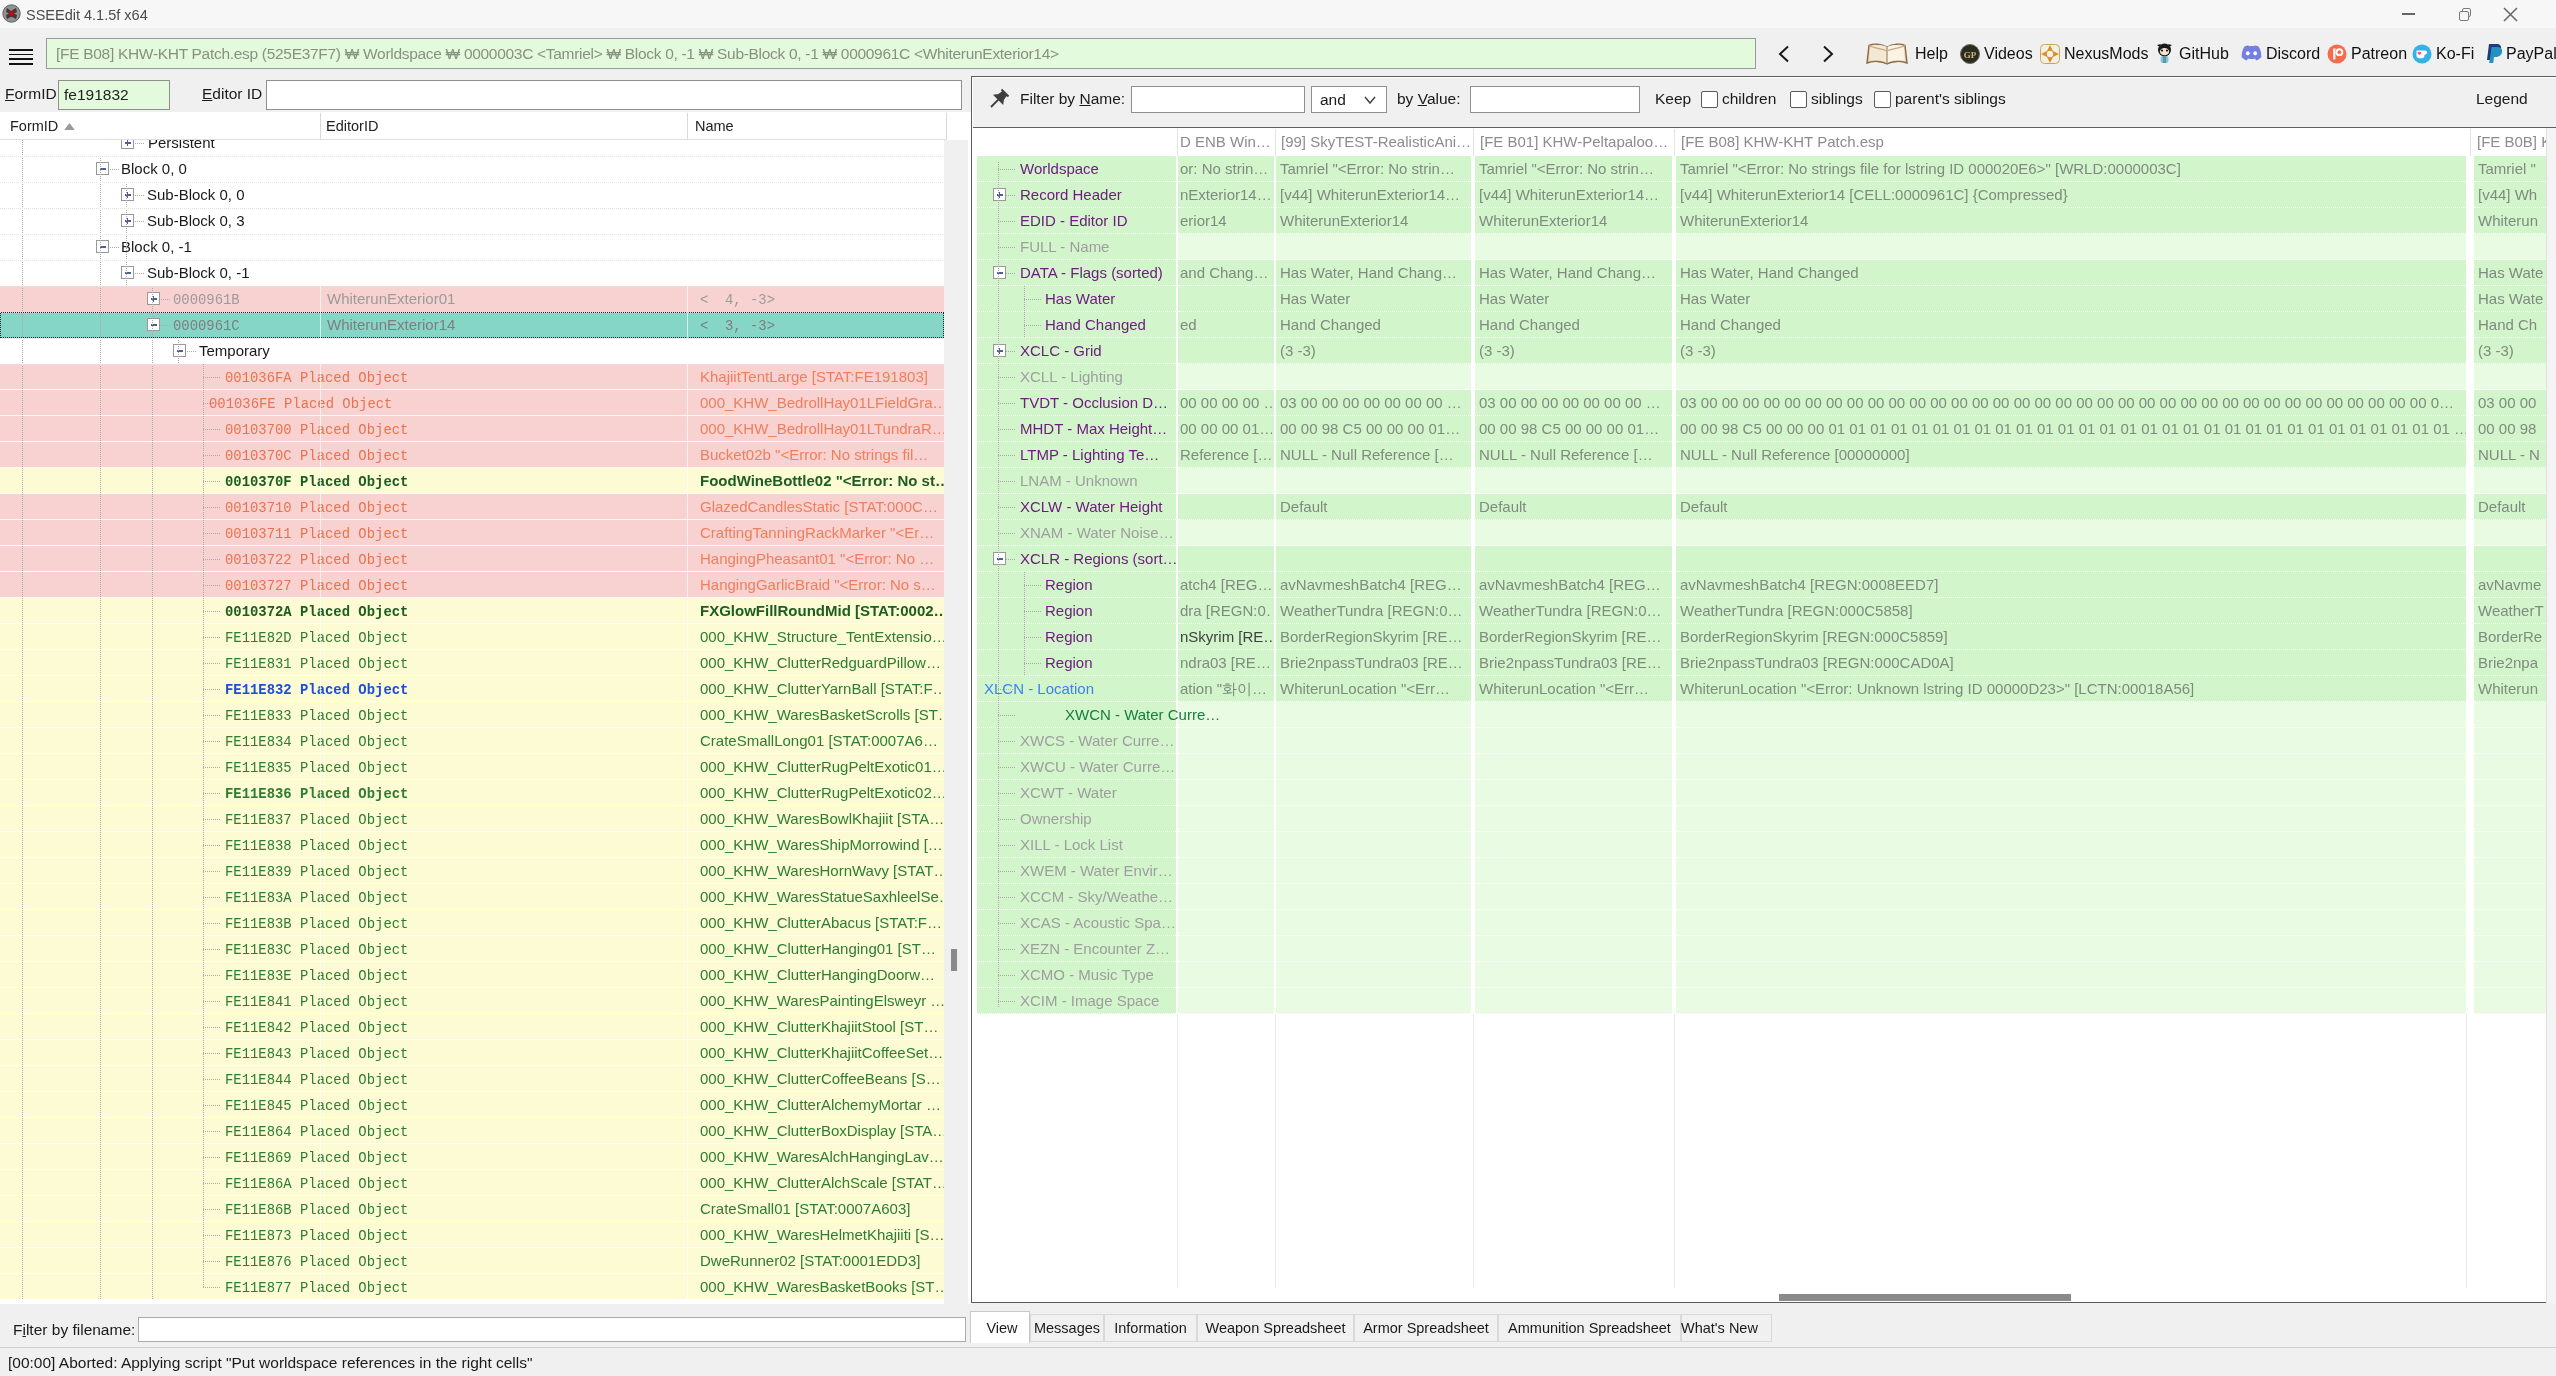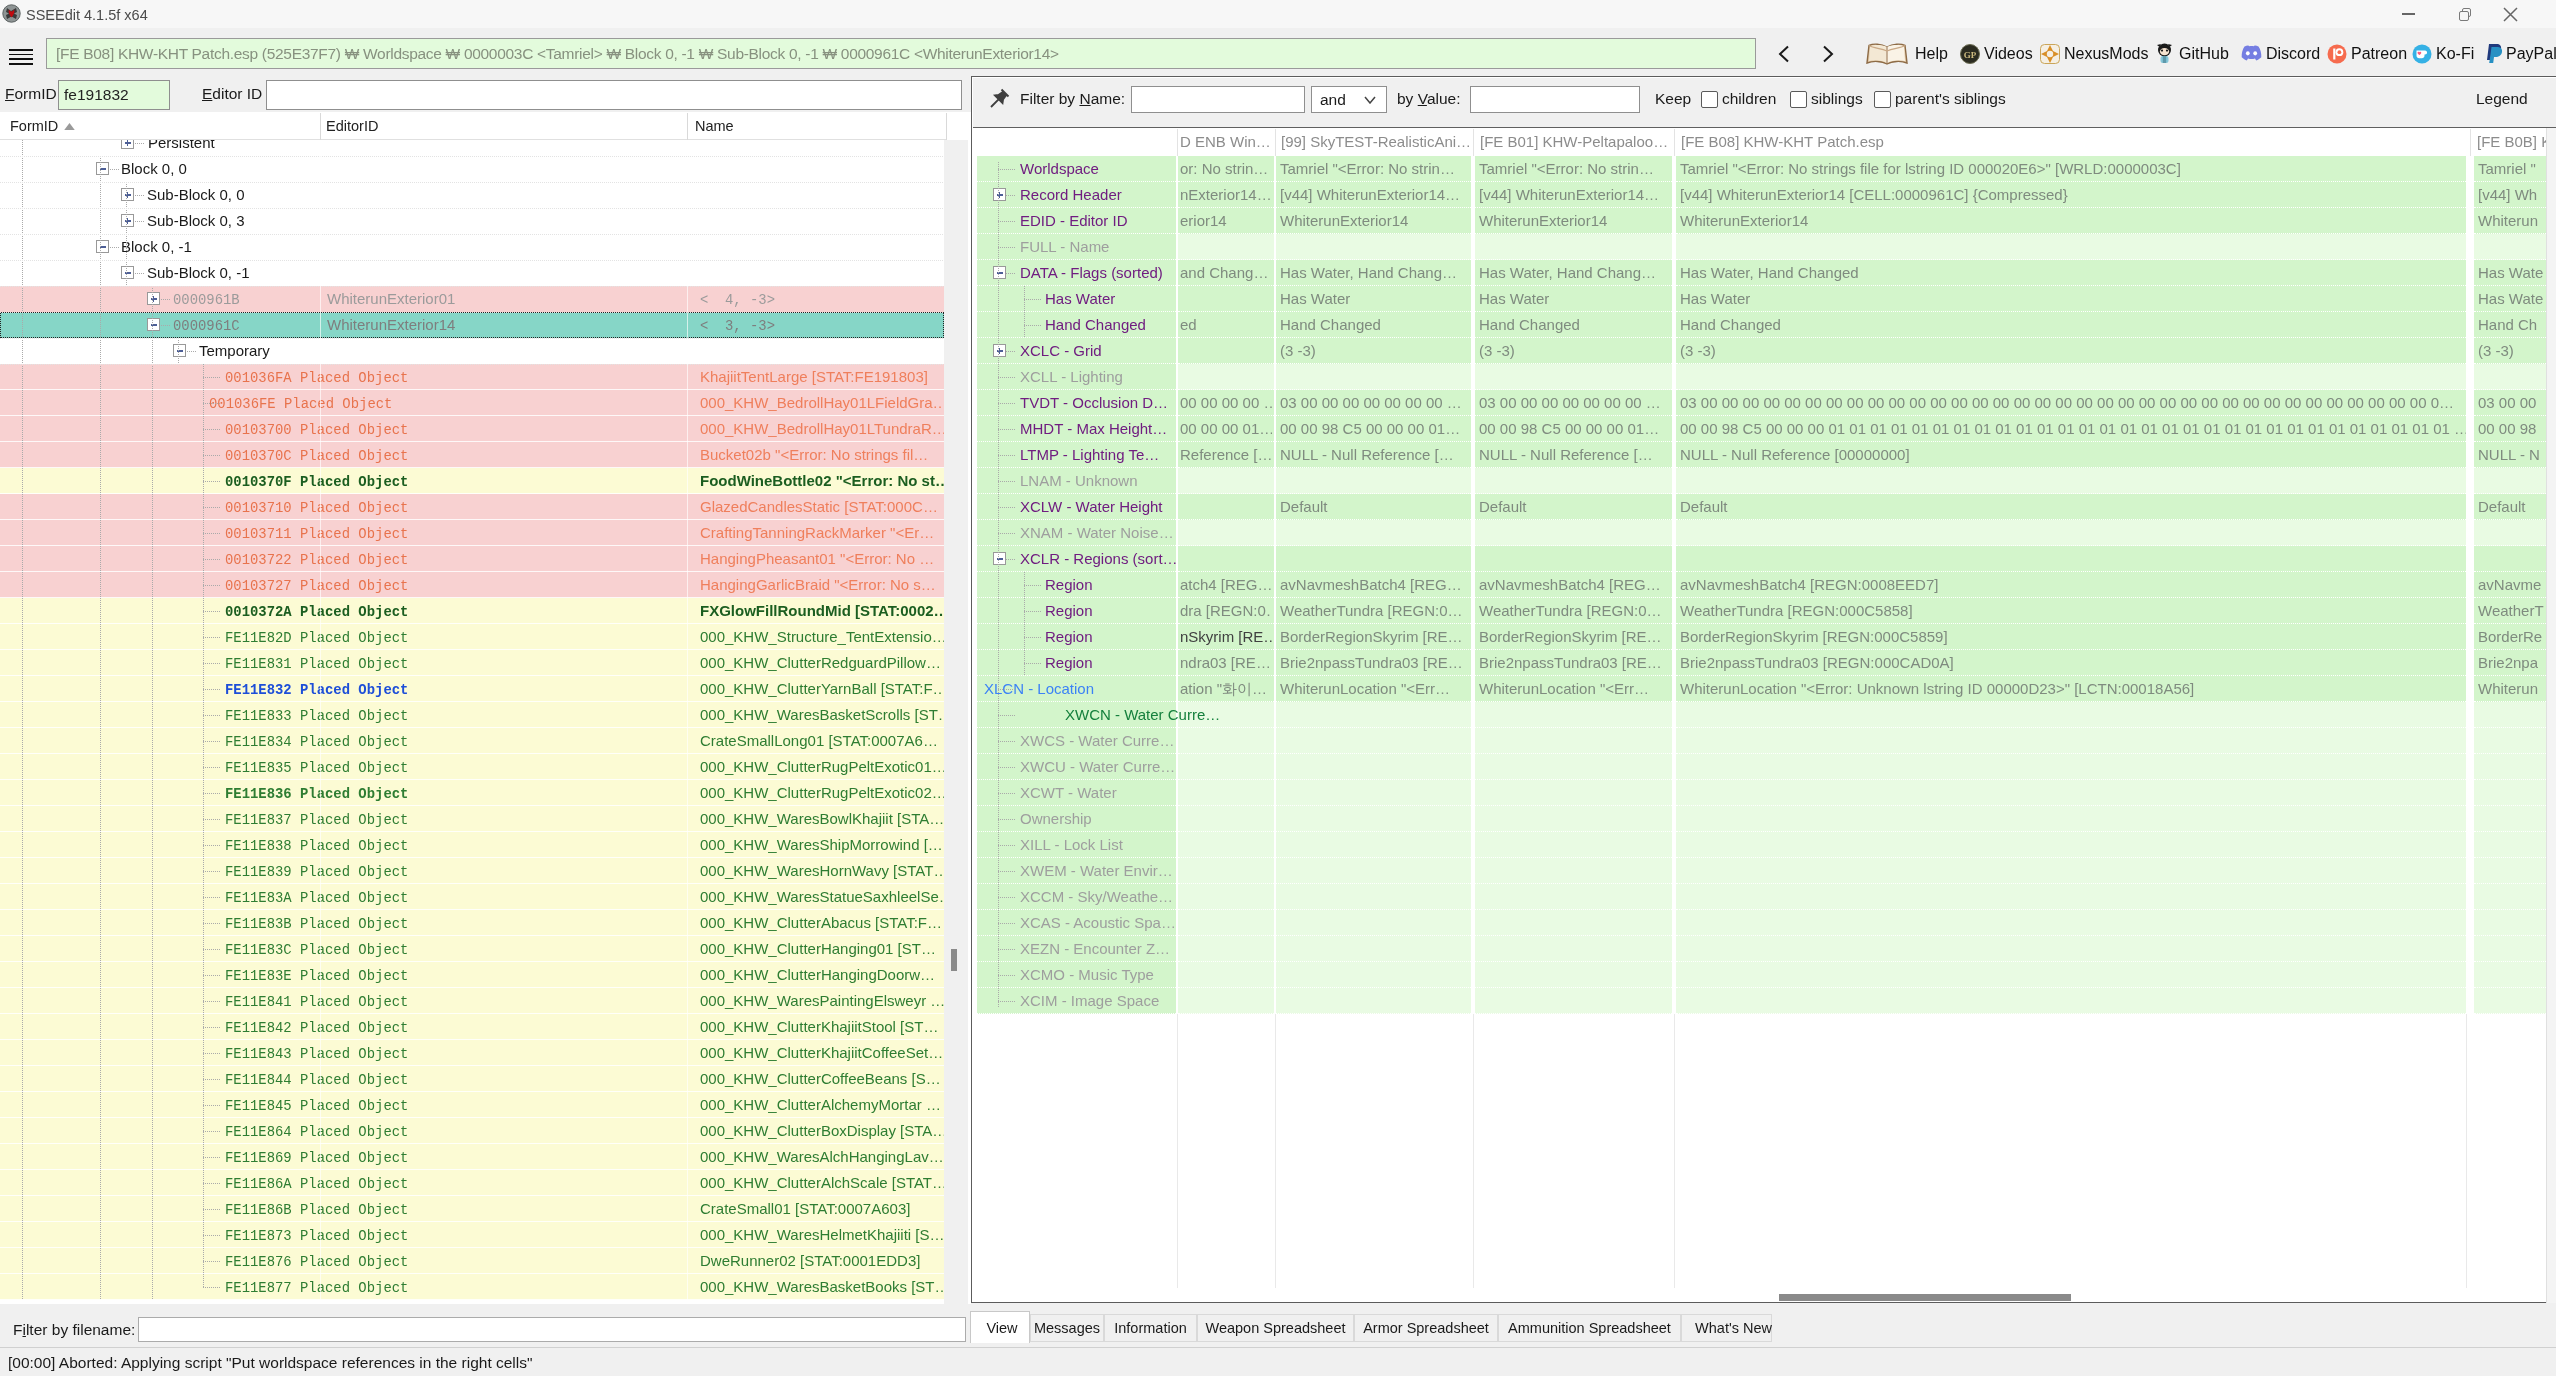--- a/index.html
+++ b/index.html
@@ -707,14 +707,14 @@
 <div class="a" style="left:1030px;top:1320px;width:74px;text-align:center;font-size:14.5px;white-space:nowrap">Messages</div>
 <div class="a" style="left:1104px;top:1314px;width:93px;height:28px;background:#f0f0f0;border:1px solid #d9d9d9"></div>
 <div class="a" style="left:1104px;top:1320px;width:93px;text-align:center;font-size:14.5px;white-space:nowrap">Information</div>
 <div class="a" style="left:1197px;top:1314px;width:157px;height:28px;background:#f0f0f0;border:1px solid #d9d9d9"></div>
 <div class="a" style="left:1197px;top:1320px;width:157px;text-align:center;font-size:14.5px;white-space:nowrap">Weapon Spreadsheet</div>
 <div class="a" style="left:1354px;top:1314px;width:144px;height:28px;background:#f0f0f0;border:1px solid #d9d9d9"></div>
 <div class="a" style="left:1354px;top:1320px;width:144px;text-align:center;font-size:14.5px;white-space:nowrap">Armor Spreadsheet</div>
 <div class="a" style="left:1498px;top:1314px;width:183px;height:28px;background:#f0f0f0;border:1px solid #d9d9d9"></div>
 <div class="a" style="left:1498px;top:1320px;width:183px;text-align:center;font-size:14.5px;white-space:nowrap">Ammunition Spreadsheet</div>
 <div class="a" style="left:1681px;top:1314px;width:91px;height:28px;background:#f0f0f0;border:1px solid #d9d9d9"></div>
-<div class="a" style="left:1681px;top:1320px;width:91px;text-align:right;font-size:14.5px;white-space:nowrap">What's New</div>
+<div class="a" style="left:1681px;top:1320px;width:91px;text-align:left;font-size:14.5px;white-space:nowrap">What's New</div>
 <div class="a" style="left:0;top:1347px;width:2556px;height:29px;background:#f0f0f0;border-top:1px solid #d0d0d0"></div>
 <div class="a" style="left:8px;top:1354px;font-size:15.5px">[00:00] Aborted: Applying script "Put worldspace references in the right cells"</div>
 </body></html>

